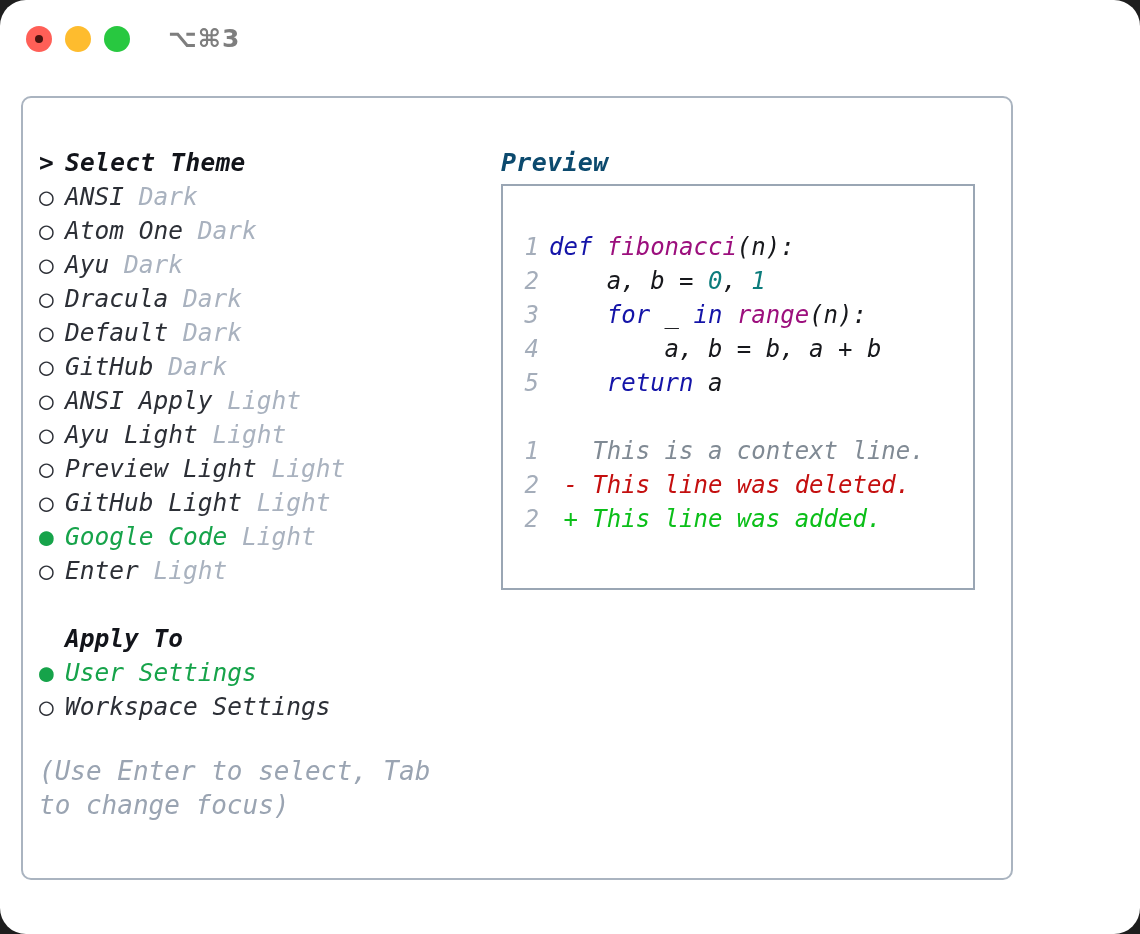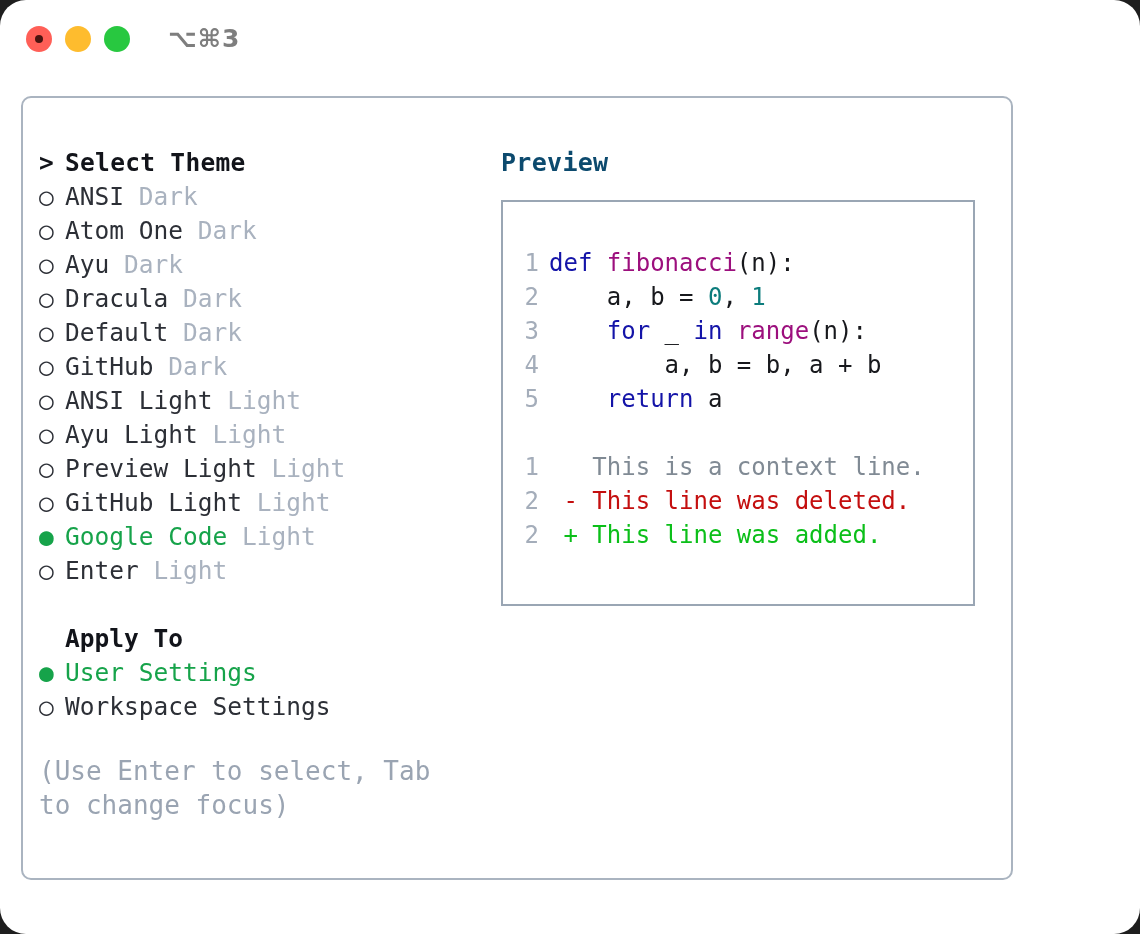--- a/index.html
+++ b/index.html
@@ -77,21 +77,21 @@
     height: 784px;
     border: 2px solid #aab4c0;
     border-radius: 10px;
     box-sizing: border-box;
     background: #ffffff;
   }
 
   .columns {
     position: absolute;
     left: 0; top: 0;
-    width: 100%; height: 100%;
+    width: 100%; height: 100%; font-style: italic;
   }
 
   
   .left-col {
     position: absolute;
     left: 16px;
     top: 48px;
     width: 440px;
   }
 
@@ -147,21 +147,21 @@
     width: 500px;
   }
   .preview-title {
     font-size: 25px;
     line-height: 34px;
     font-weight: bold;
     color: #0c4a6e;
     letter-spacing: 0.3px;
   }
   .preview-box {
-    margin-top: 20px;
+    margin-top: 4px;
     width: 474px;
     height: 406px;
     border: 2px solid #9aa6b4;
     box-sizing: border-box;
     background: #ffffff;
     padding: 44px 0 0 0;
     overflow: hidden;
   }
 
   .code-line {
@@ -211,21 +211,21 @@
           <span class="bullet">&gt;</span><span>Select Theme</span>
         </div>
 
         <div id="theme-list">
             <div class="row"><span class="bullet">○</span><span class="label">ANSI</span><span class="variant"> Dark</span></div>
             <div class="row"><span class="bullet">○</span><span class="label">Atom One</span><span class="variant"> Dark</span></div>
             <div class="row"><span class="bullet">○</span><span class="label">Ayu</span><span class="variant"> Dark</span></div>
             <div class="row"><span class="bullet">○</span><span class="label">Dracula</span><span class="variant"> Dark</span></div>
             <div class="row"><span class="bullet">○</span><span class="label">Default</span><span class="variant"> Dark</span></div>
             <div class="row"><span class="bullet">○</span><span class="label">GitHub</span><span class="variant"> Dark</span></div>
-            <div class="row"><span class="bullet">○</span><span class="label">ANSI Light</span><span class="variant"> Light</span></div>
+            <div class="row"><span class="bullet">○</span><span class="label">ANSI Apply</span><span class="variant"> Light</span></div>
             <div class="row"><span class="bullet">○</span><span class="label">Ayu Light</span><span class="variant"> Light</span></div>
             <div class="row"><span class="bullet">○</span><span class="label">Preview Light</span><span class="variant"> Light</span></div>
             <div class="row"><span class="bullet">○</span><span class="label">GitHub Light</span><span class="variant"> Light</span></div>
             <div class="row selected"><span class="bullet">●</span><span class="label">Google Code</span><span class="variant"> Light</span></div>
             <div class="row"><span class="bullet">○</span><span class="label">Enter</span><span class="variant"> Light</span></div>
           </div>
 
         <div class="spacer-lg"></div>
 
         <div class="row group-head">Apply To</div>

